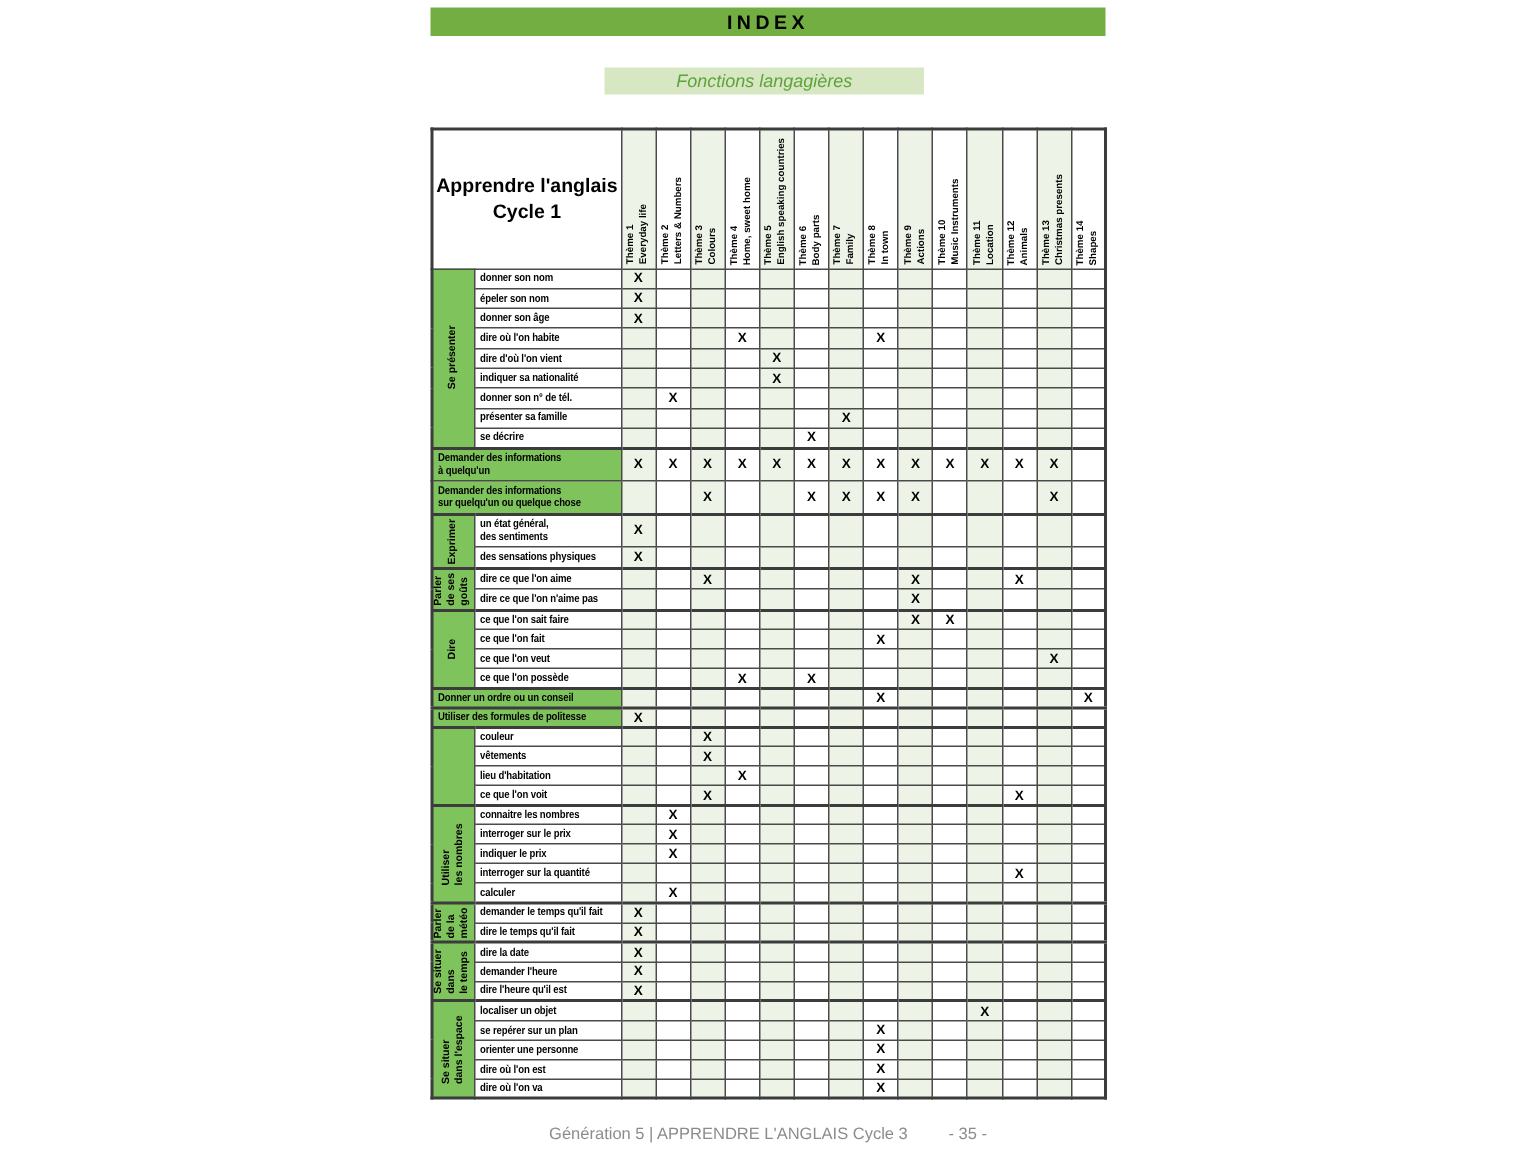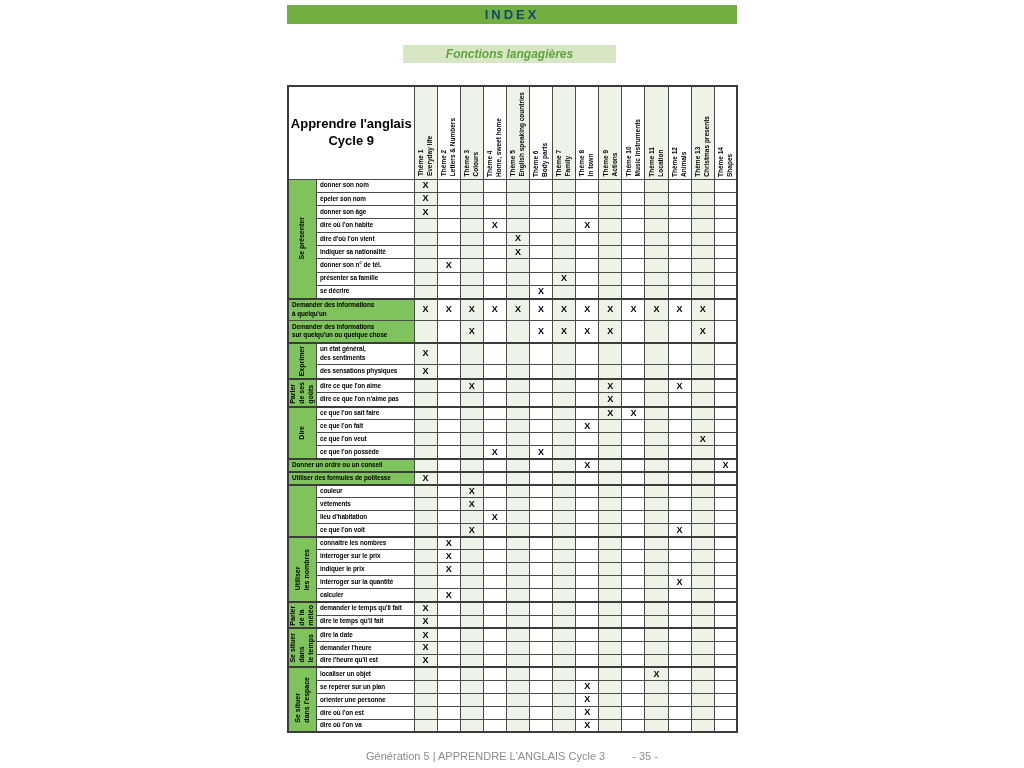--- a/index.html
+++ b/index.html
@@ -3,23 +3,23 @@
 <meta charset="utf-8">
 <style>
   :root{
     --green:#73ae43; --cellgreen:#7fc35c; --lightbox:#d8e7c3; --titletext:#5ea33b;
     --tint:#edf3e6; --bd:#4a4a4a; --bdark:#3c3c3c; --footer:#8c8c8c;
   }
   *{box-sizing:border-box;}
   html,body{margin:0;padding:0;}
   body{width:1024px;height:768px;background:#fff;font-family:"Liberation Sans",sans-serif;position:relative;overflow:hidden;}
   .index-bar{position:absolute;left:287px;top:5px;width:450px;height:19px;background:var(--green);
-    color:#0c4a6e;font-weight:bold;font-size:13px;letter-spacing:3px;display:flex;align-items:center;justify-content:center;}
+    color:#000000;font-weight:bold;font-size:13px;letter-spacing:3px;display:flex;align-items:center;justify-content:center;}
   .section-box{position:absolute;left:403px;top:45px;width:213px;height:18px;background:var(--lightbox);
-    color:var(--titletext);font-weight:bold;font-style:italic;font-size:12px;display:flex;align-items:center;justify-content:center;}
+    color:var(--titletext);font-weight:normal;font-style:italic;font-size:12px;display:flex;align-items:center;justify-content:center;}
   table.matrix{position:absolute;left:287px;top:85px;width:450px;border-collapse:collapse;table-layout:fixed;
     border:2px solid var(--bdark);}
   col.c-g{width:28px;} col.c-l{width:98px;} col.c-t{width:23.1px;}
   td,th{border:1px solid var(--bd);padding:0;}
   thead tr{height:93px;}
   th.corner{background:#fff;font-weight:bold;font-size:13px;text-align:center;vertical-align:middle;}
   .corner-text{white-space:pre-line;line-height:1.3;}
   th.theme{vertical-align:bottom;background:#fff;}
   .vtext{writing-mode:vertical-rl;transform:rotate(180deg);white-space:pre;font-weight:bold;
     font-size:6.5px;line-height:1.35;margin:0 auto;padding:2px 0;text-align:left;display:block;}
@@ -63,21 +63,21 @@
         <col class="c-t">
         <col class="c-t">
         <col class="c-t">
         <col class="c-t">
         <col class="c-t">
     </colgroup>
     <thead>
       <tr id="theme-head-row">
         <th class="corner" colspan="2">
           <div class="corner-text">Apprendre l'anglais
-Cycle 9</div>
+Cycle 1</div>
         </th>
       <th class="theme tint">
             <div class="vtext">Thème 1
 Everyday life</div>
           </th>
           <th class="theme">
             <div class="vtext">Thème 2
 Letters &amp; Numbers</div>
           </th>
           <th class="theme tint">

